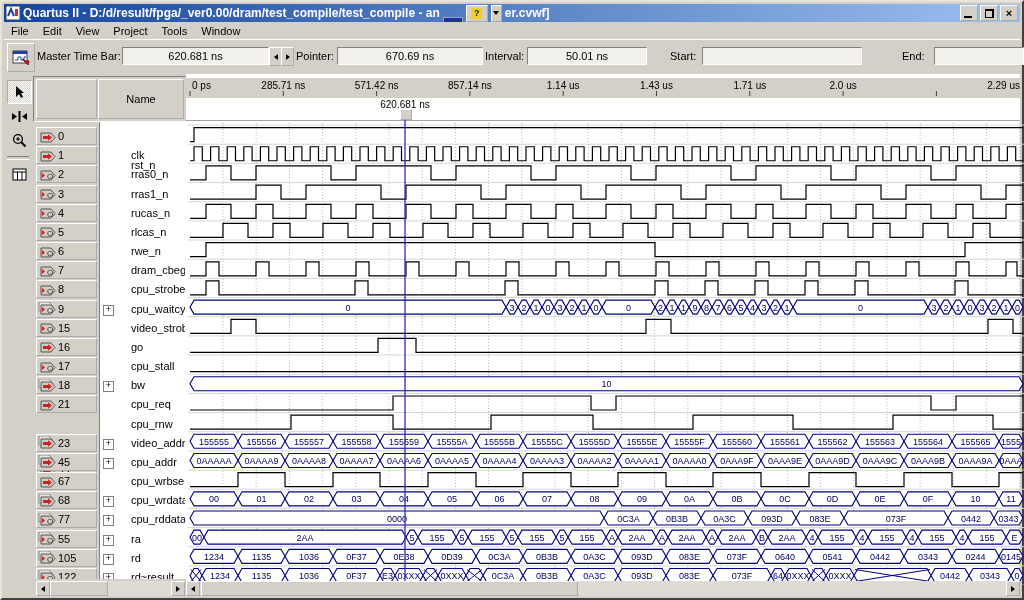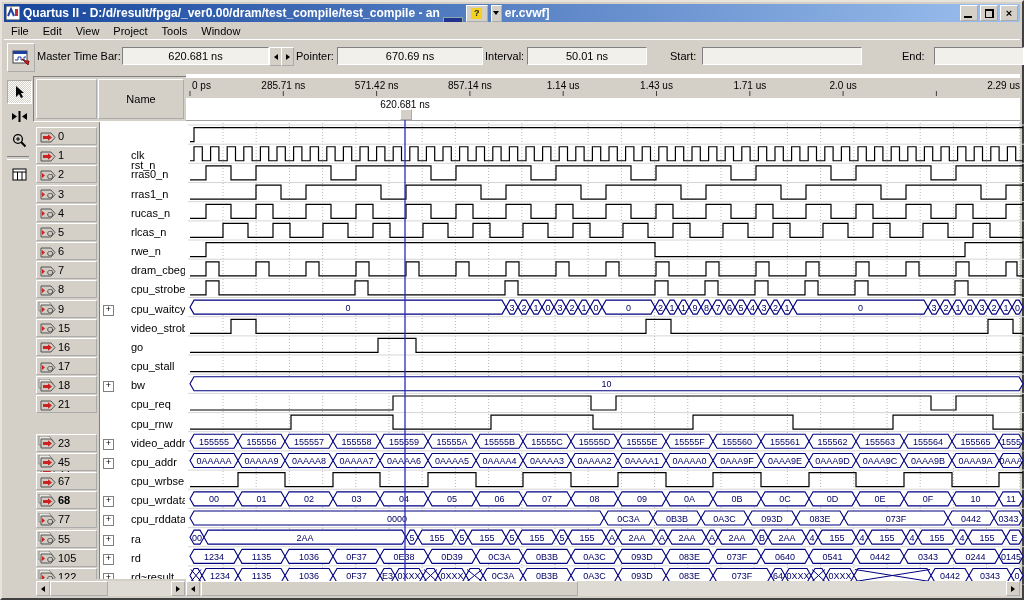--- a/index.html
+++ b/index.html
@@ -369,21 +369,21 @@
         <span class="plusbox" style="top: 335.89px;">+</span>
         <span class="sig-name" style="top: 333.89px;">cpu_addr</span>
         <span class="num-btn" style="top: 350.06px;">
           <svg width="19" height="13" viewBox="0 0 19 13">
             <polygon points="3,3 13,3 17,7.5 13,12 3,12" fill="#cfccc4" stroke="#555"></polygon>
             <polygon points="5,6 10,6 10,4.2 14,7.5 10,10.8 10,9 5,9" fill="#c22"></polygon>
           </svg>
           <span>67</span>
         </span>
         <span class="sig-name" style="top: 353.06px;">cpu_wrbsel</span>
-        <span class="num-btn" style="top: 369.23px; font-weight: bold;">
+        <span class="num-btn" style="top: 369.23px;">
           <svg width="19" height="13" viewBox="0 0 19 13">
             <polygon points="1,0 11,0 15,4.5 11,9 1,9" fill="#e8e6e0" stroke="#888"></polygon>
             <polygon points="3,3 13,3 17,7.5 13,12 3,12" fill="#cfccc4" stroke="#555"></polygon>
             <polygon points="5,6 10,6 10,4.2 14,7.5 10,10.8 10,9 5,9" fill="#c22"></polygon>
           </svg>
           <span>68</span>
         </span>
         <span class="plusbox" style="top: 374.23px;">+</span>
         <span class="sig-name" style="top: 372.23px;">cpu_wrdata</span>
         <span class="num-btn" style="top: 388.4px;">

